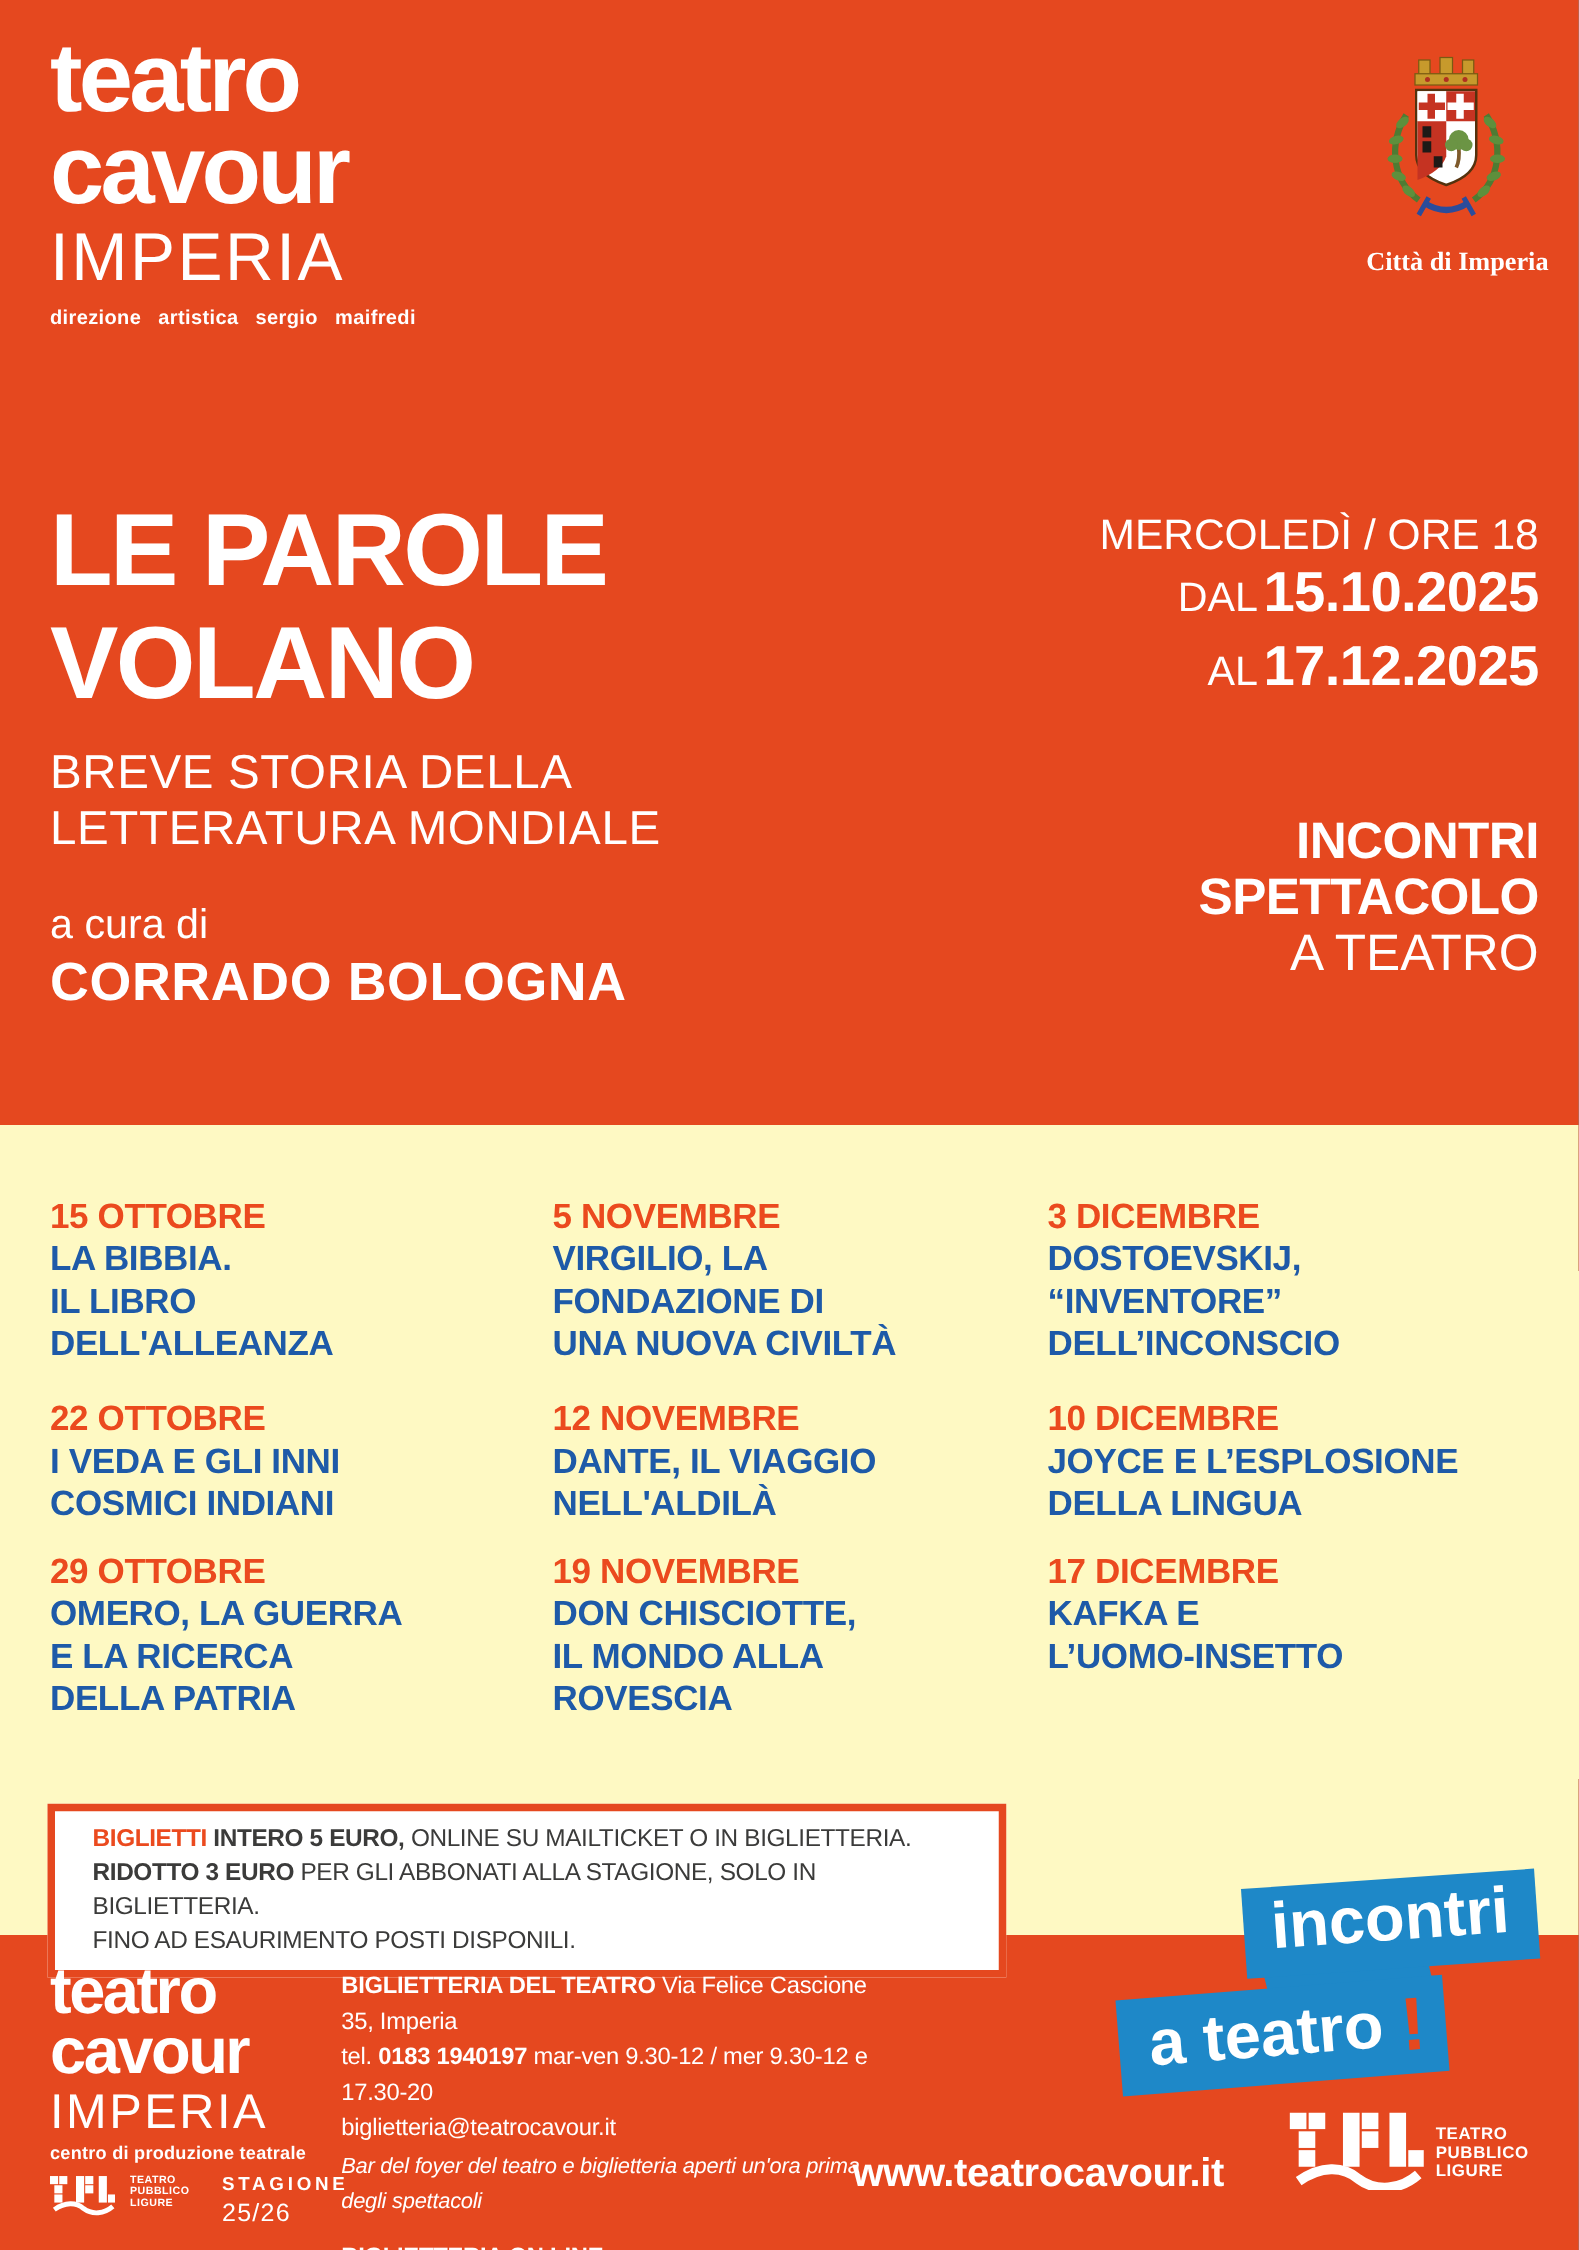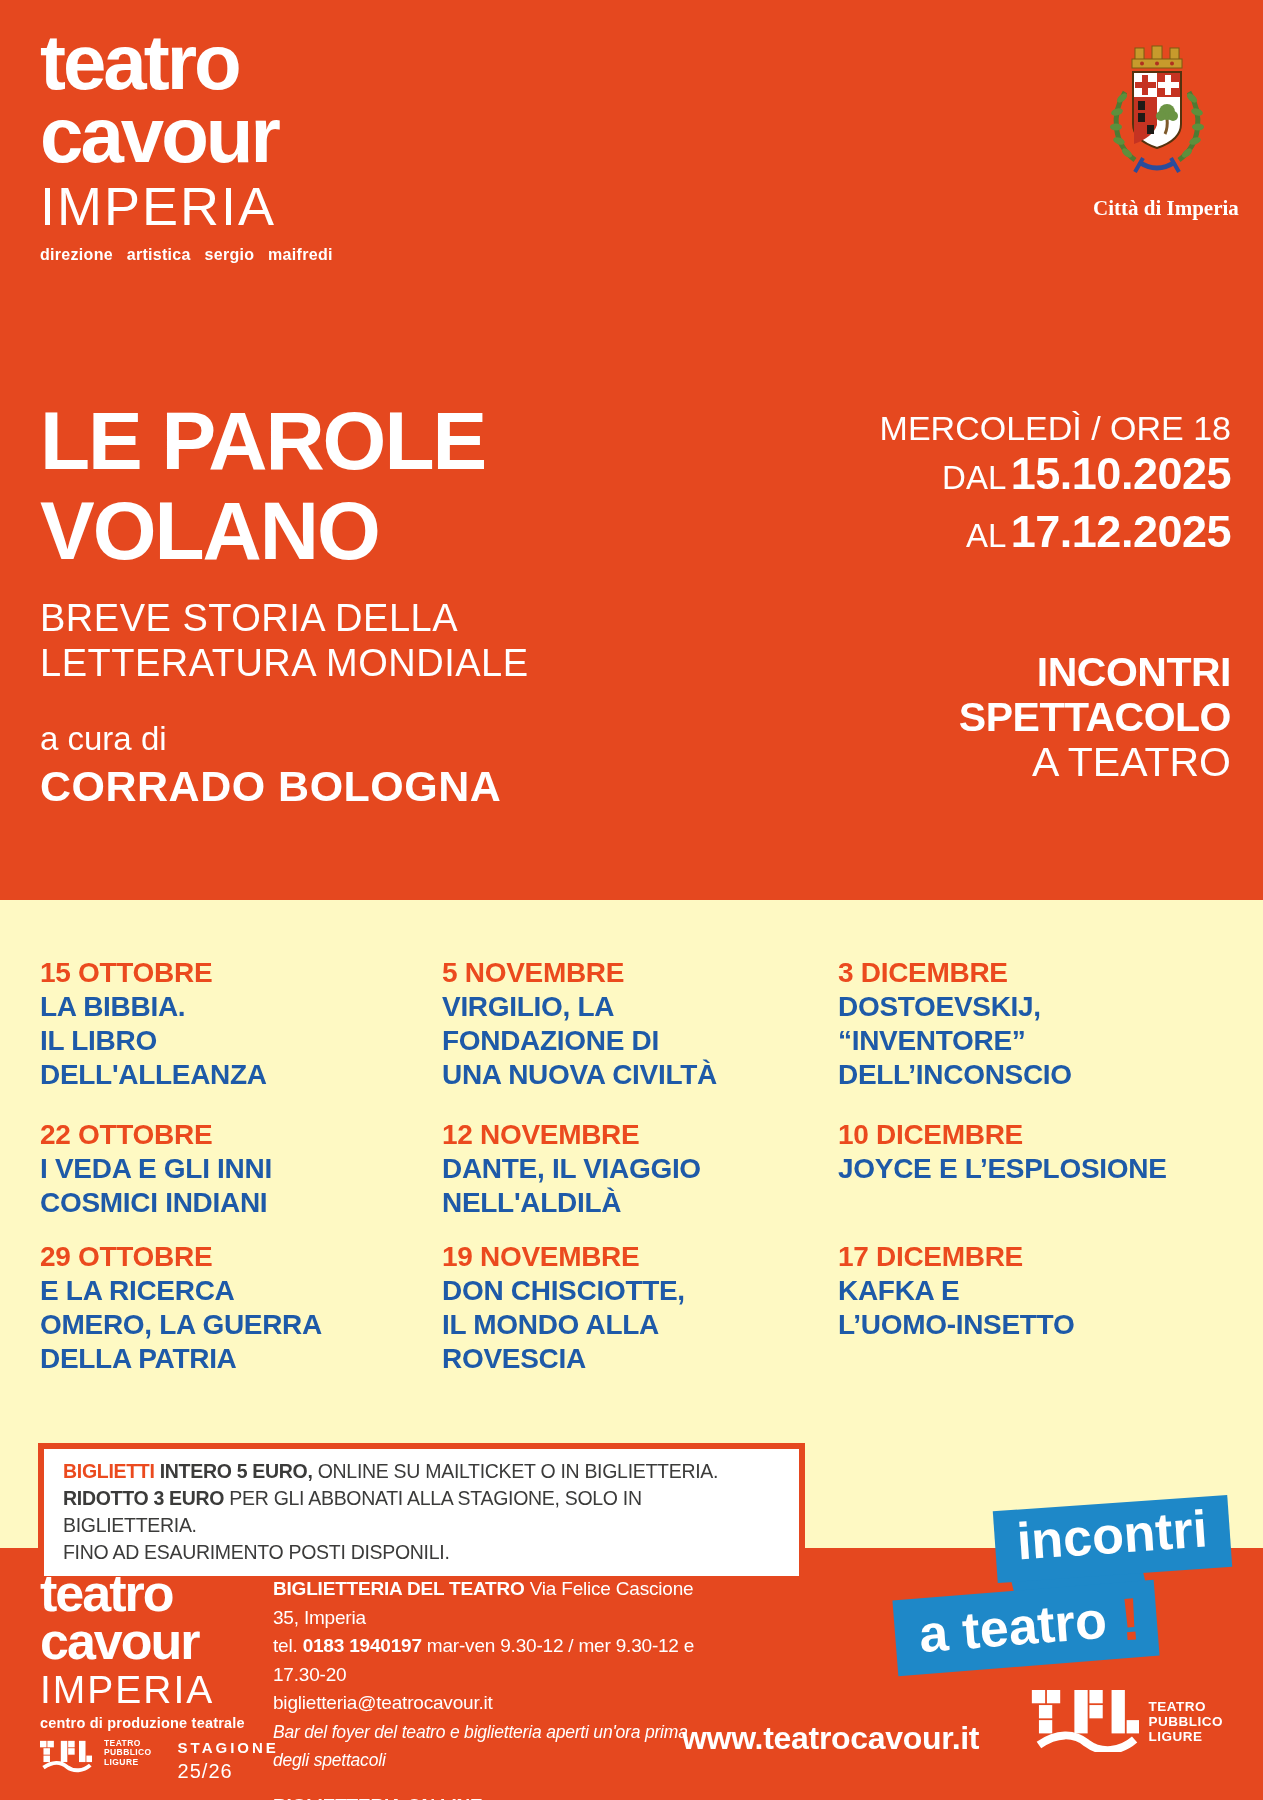--- a/index.html
+++ b/index.html
@@ -38,21 +38,21 @@
   .fmt-l{font-size:41px;font-weight:300;}
 
   
   .white-band{left:0;top:900px;width:1263px;height:648px;background:#fef9c3;}
   .event{position:absolute;}
   .event-date{font-size:28px;font-weight:700;line-height:34px;color:#EB4A1E;letter-spacing:-.3px;}
   .event-line{font-size:28px;font-weight:700;line-height:34px;color:#1E5AA8;letter-spacing:-.3px;}
 
   
   .tickets{position:absolute;left:38px;top:543px;width:767px;box-sizing:border-box;
-    border:6px solid #E5481F;background:#fff;padding:9px 19px 10px;
+    border:6px solid #E5481F;background:#fff;padding:9px 30px 10px;
     color:#3B3B3A;font-size:19.5px;line-height:27px;font-weight:500;letter-spacing:-.3px;}
   .tk-label{color:#EB4A1E;font-weight:700;}
   .tk-b{font-weight:700;}
 
   
   .footer{left:0;top:1548px;width:1263px;height:252px;}
   .f-brand{left:40px;top:22px;}
   .f-brand-main{font-size:52px;font-weight:700;line-height:.92;letter-spacing:-2px;}
   .f-brand-city{font-size:39px;font-weight:300;letter-spacing:2px;line-height:1;margin-top:4px;}
   .f-brand-tag{font-size:14.5px;font-weight:700;margin-top:6px;letter-spacing:.2px;}
@@ -186,22 +186,22 @@
       <div class="event-line">IL LIBRO</div>
       <div class="event-line">DELL'ALLEANZA</div>
     </div>
     <div class="event" style="left:40px;top:218px">
       <div class="event-date">22 OTTOBRE</div>
       <div class="event-line">I VEDA E GLI INNI</div>
       <div class="event-line">COSMICI INDIANI</div>
     </div>
     <div class="event" style="left:40px;top:340px">
       <div class="event-date">29 OTTOBRE</div>
+      <div class="event-line">OMERO, LA GUERRA</div>
       <div class="event-line">E LA RICERCA</div>
-      <div class="event-line">OMERO, LA GUERRA</div>
       <div class="event-line">DELLA PATRIA</div>
     </div>
 
     <div class="event" style="left:442px;top:56px">
       <div class="event-date">5 NOVEMBRE</div>
       <div class="event-line">VIRGILIO, LA</div>
       <div class="event-line">FONDAZIONE DI</div>
       <div class="event-line">UNA NUOVA CIVILTÀ</div>
     </div>
     <div class="event" style="left:442px;top:218px">
@@ -218,20 +218,21 @@
 
     <div class="event" style="left:838px;top:56px">
       <div class="event-date">3 DICEMBRE</div>
       <div class="event-line">DOSTOEVSKIJ,</div>
       <div class="event-line">“INVENTORE”</div>
       <div class="event-line">DELL’INCONSCIO</div>
     </div>
     <div class="event" style="left:838px;top:218px">
       <div class="event-date">10 DICEMBRE</div>
       <div class="event-line">JOYCE E L’ESPLOSIONE</div>
+      <div class="event-line">DELLA LINGUA</div>
     </div>
     <div class="event" style="left:838px;top:340px">
       <div class="event-date">17 DICEMBRE</div>
       <div class="event-line">KAFKA E</div>
       <div class="event-line">L’UOMO-INSETTO</div>
     </div>
 
     <div class="tickets">
       <div><span class="tk-label">BIGLIETTI</span> <span class="tk-b">INTERO 5 EURO,</span> <span>ONLINE SU MAILTICKET O IN BIGLIETTERIA.</span></div>
       <div><span class="tk-b">RIDOTTO 3 EURO</span> <span>PER GLI ABBONATI ALLA STAGIONE, SOLO IN BIGLIETTERIA.</span></div>

